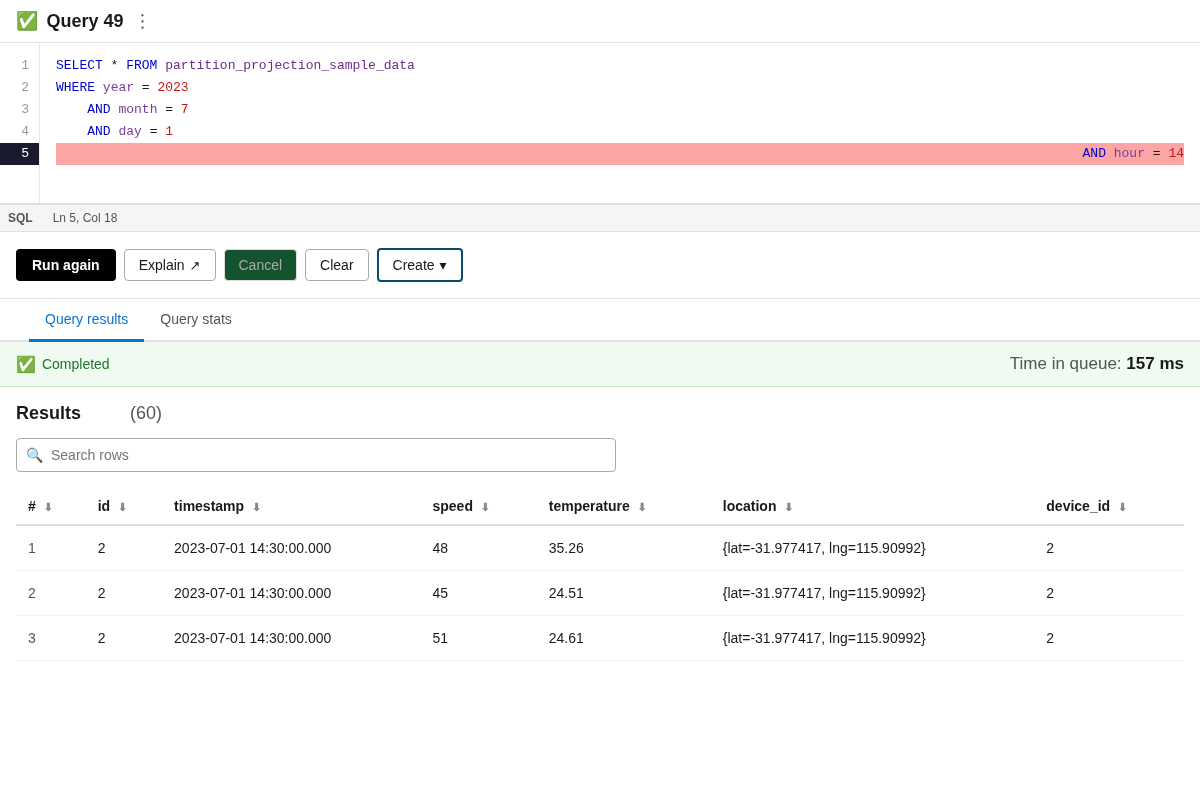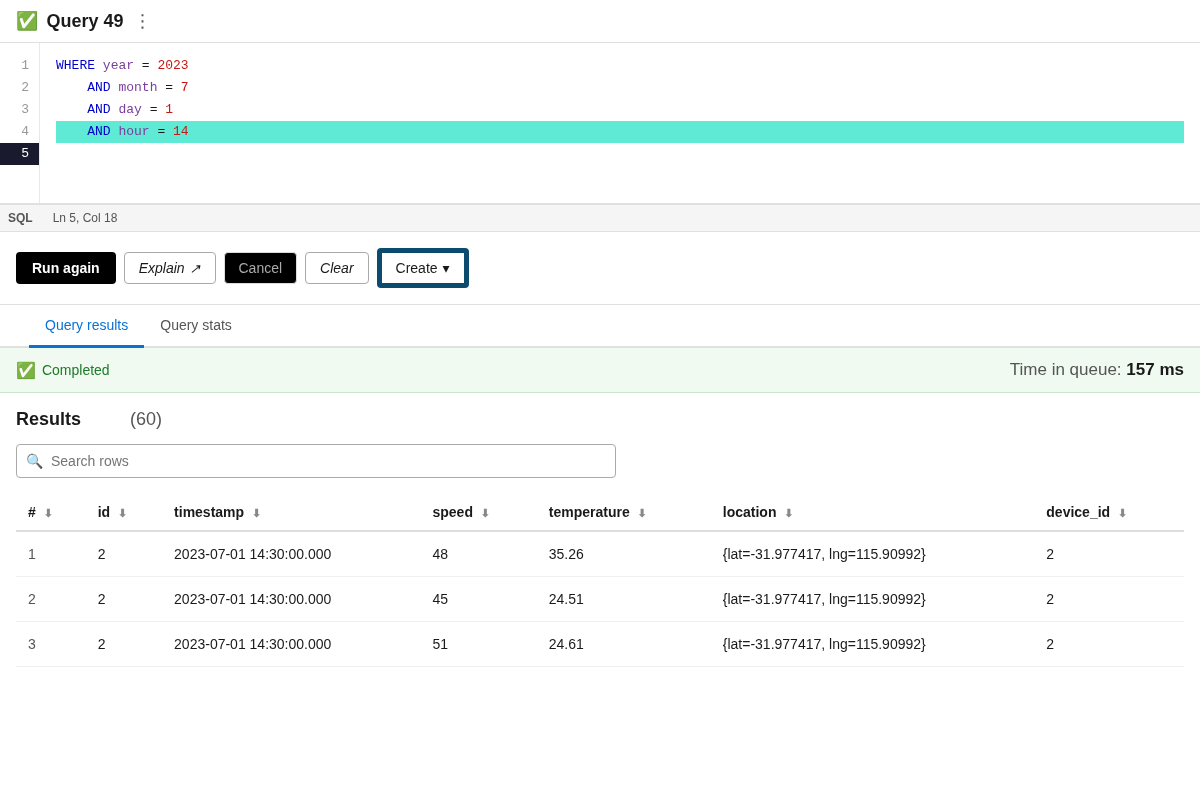--- a/index.html
+++ b/index.html
@@ -12,36 +12,36 @@
     .header-menu { color: #555; font-size: 18px; cursor: pointer; }
 
     
     .editor-container { border-bottom: 1px solid #e0e0e0; background: #fff; }
     .code-area { display: flex; background: #fff; padding: 0; min-height: 160px; }
     .line-numbers { background: #fff; padding: 12px 0; min-width: 40px; text-align: right; color: #999; font-family: 'Courier New', monospace; font-size: 13px; user-select: none; border-right: 1px solid #e8e8e8; }
     .line-numbers div { padding: 0 10px; line-height: 22px; }
     .line-numbers div.active { background: #1a1a2e; color: #fff; }
     .code-content { flex: 1; padding: 12px 16px; font-family: 'Courier New', monospace; font-size: 13px; line-height: 22px; background: #fff; }
     .code-line { white-space: pre; }
-    .code-line.active-line { background: #5eead4; }
+    .code-line.active-line { background: #fca5a5; text-align: right; }
     .kw { color: #0000cc; font-weight: normal; }
     .fn { color: #7a3e9d; }
     .num { color: #c41a16; }
     .tbl { color: #6b2d8b; }
 
     
     .status-bar { background: #f5f5f5; padding: 6px 8px; font-size: 12px; color: #555; border-top: 1px solid #e0e0e0; border-bottom: 1px solid #e0e0e0; display: flex; gap: 20px; }
     .status-lang { font-weight: 600; }
 
     
     .toolbar { padding: 16px 16px; display: flex; gap: 8px; align-items: center; background: #fff; border-bottom: 1px solid #e0e0e0; }
     .btn-run { background: #000000; color: #fff; border: none; padding: 8px 16px; border-radius: 4px; font-size: 14px; font-weight: 600; cursor: pointer; }
-    .btn-outline { background: #fff; color: #1a1a1a; border: 1px solid #aaa; padding: 7px 14px; border-radius: 4px; font-size: 14px; cursor: pointer; display: flex; align-items: center; gap: 5px; font-style: italic; }
-    .btn-disabled { background: #000000; color: #aaa; border: 1px solid #ddd; padding: 7px 14px; border-radius: 4px; font-size: 14px; cursor: not-allowed; }
-    .btn-dropdown { background: #fff; color: #1a1a1a; border: 5px solid #0c4a6e; padding: 7px 14px; border-radius: 4px; font-size: 14px; cursor: pointer; display: flex; align-items: center; gap: 5px; }
+    .btn-outline { background: #fff; color: #1a1a1a; border: 1px solid #aaa; padding: 7px 14px; border-radius: 4px; font-size: 14px; cursor: pointer; display: flex; align-items: center; gap: 5px; }
+    .btn-disabled { background: #14532d; color: #aaa; border: 1px solid #ddd; padding: 7px 14px; border-radius: 4px; font-size: 14px; cursor: not-allowed; }
+    .btn-dropdown { background: #fff; color: #1a1a1a; border: 2px solid #0c4a6e; padding: 7px 14px; border-radius: 4px; font-size: 14px; cursor: pointer; display: flex; align-items: center; gap: 5px; }
 
     
     .tabs-container { display: flex; border-bottom: 2px solid #e0e0e0; padding: 0 29px; background: #fff; }
     .tab { padding: 12px 16px; cursor: pointer; font-size: 14px; color: #555; border-bottom: 3px solid transparent; margin-bottom: -2px; }
     .tab.active { color: #0972d3; border-bottom: 3px solid #0972d3; font-weight: 500; }
 
     
     .status-row { display: flex; align-items: center; justify-content: space-between; padding: 12px 16px; background: #f0faf0; border-bottom: 1px solid #c8e6c9; }
     .status-completed { display: flex; align-items: center; gap: 6px; color: #1d7a2a; font-size: 14px; font-weight: 500; }
     .status-completed .check-icon { color: #1db954; font-size: 16px; }
@@ -80,20 +80,21 @@
 <div class="editor-container">
   <div class="code-area">
     <div class="line-numbers">
       <div>1</div>
       <div>2</div>
       <div>3</div>
       <div>4</div>
       <div class="active">5</div>
     </div>
     <div class="code-content">
+      <div class="code-line"><span class="kw">SELECT</span> * <span class="kw">FROM</span> <span class="tbl">partition_projection_sample_data</span></div>
       <div class="code-line"><span class="kw">WHERE</span> <span class="fn">year</span> = <span class="num">2023</span></div>
       <div class="code-line">    <span class="kw">AND</span> <span class="fn">month</span> = <span class="num">7</span></div>
       <div class="code-line">    <span class="kw">AND</span> <span class="fn">day</span> = <span class="num">1</span></div>
       <div class="code-line active-line">    <span class="kw">AND</span> <span class="fn">hour</span> = <span class="num">14</span></div>
     </div>
   </div>
 </div>
 
 <div class="status-bar">
   <span class="status-lang">SQL</span>

